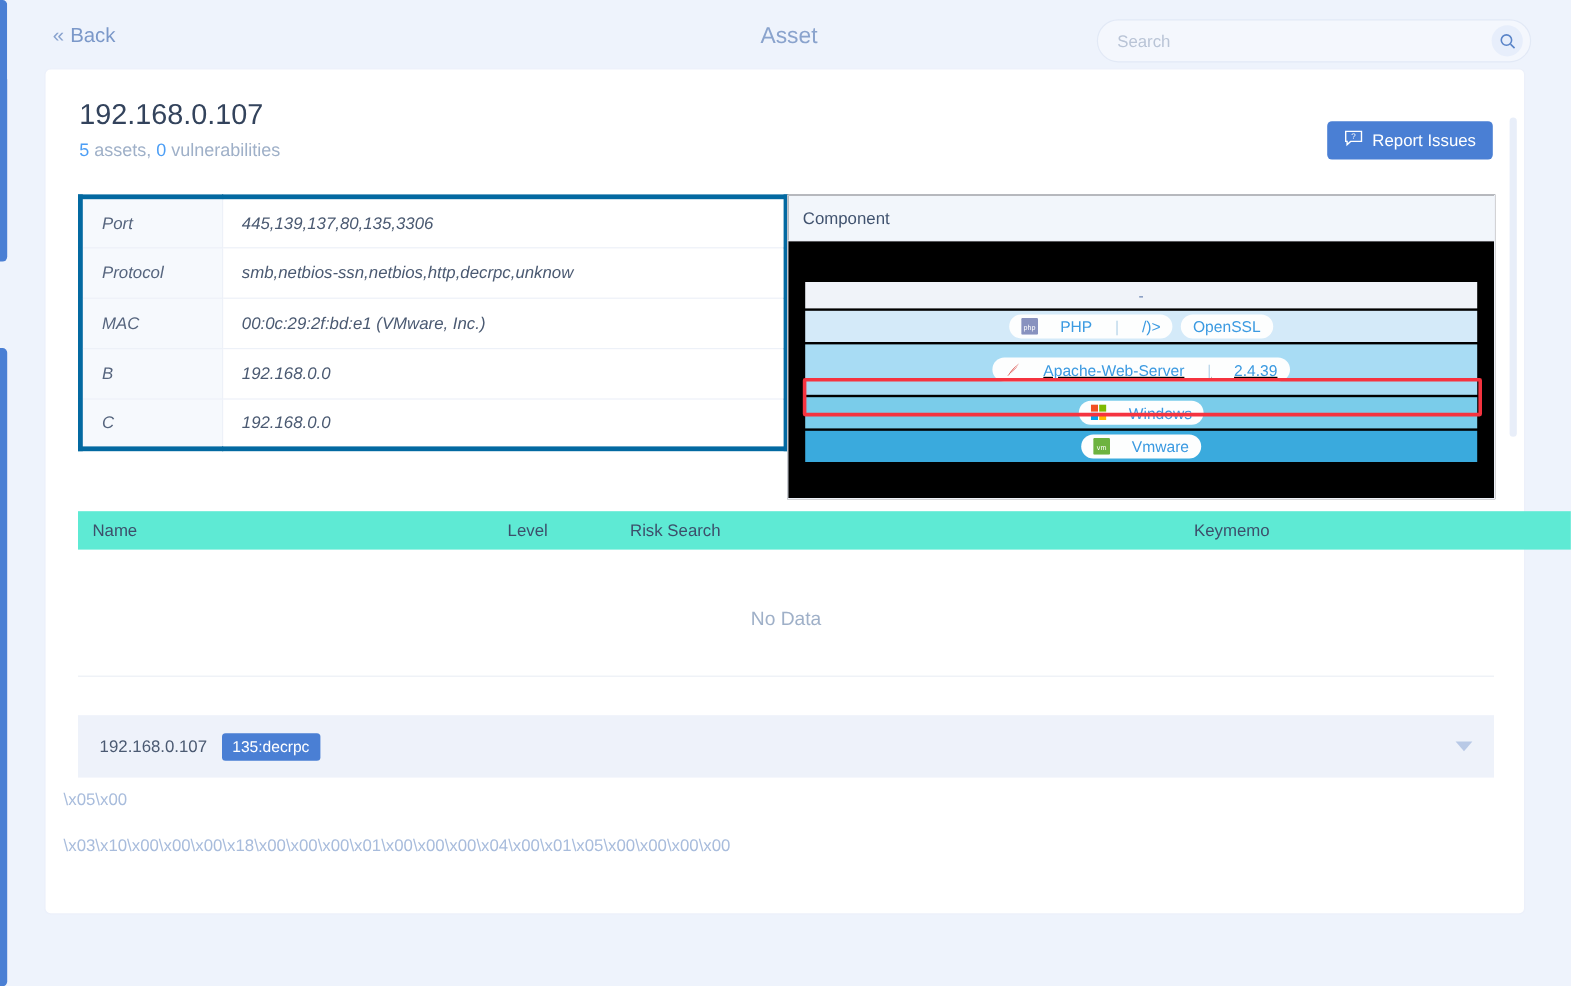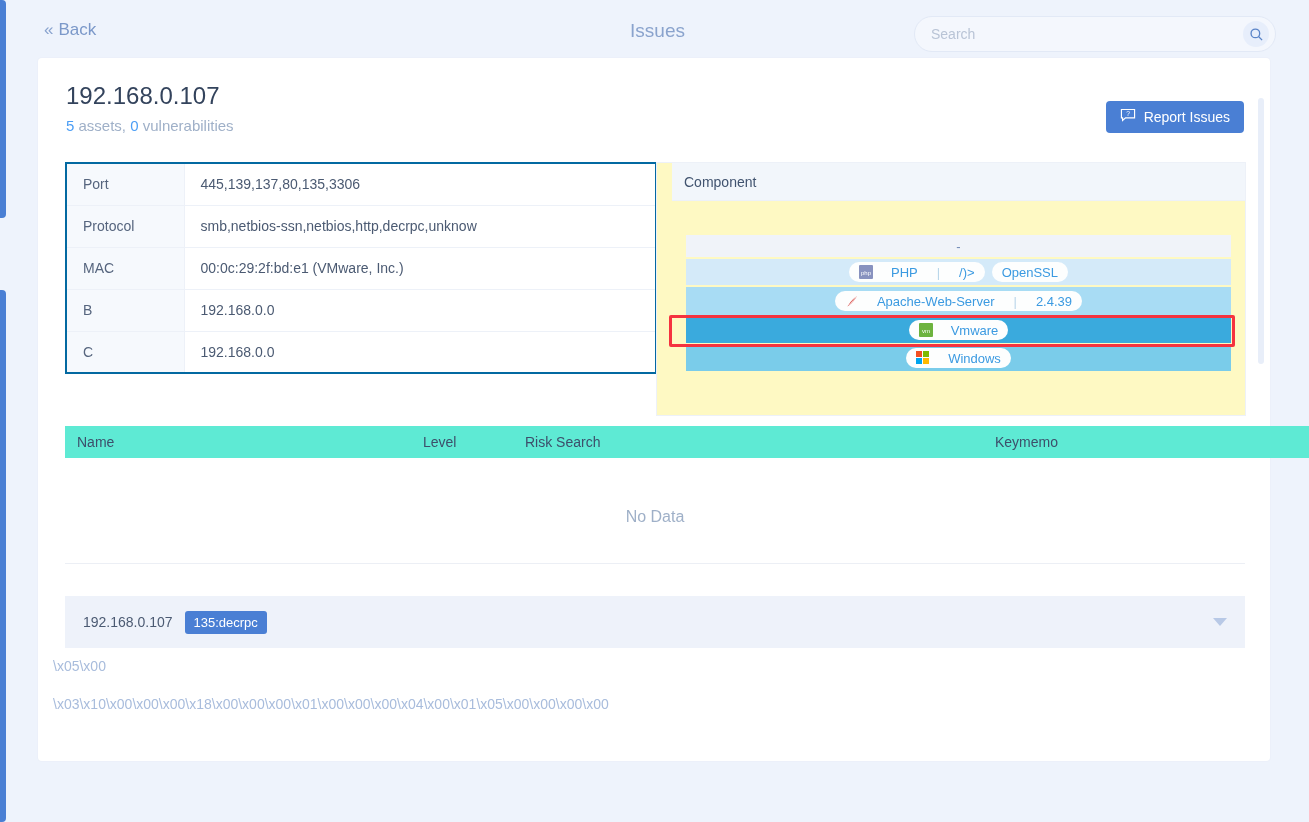--- a/index.html
+++ b/index.html
@@ -72,49 +72,50 @@
     height: 32px; padding: 0 14px;
     background: #4a7fd4; color: #fff; border: none; border-radius: 4px;
     font-size: 14px; font-family: "Liberation Sans", sans-serif;
     display: flex; align-items: center; gap: 8px; cursor: pointer;
   }
 
   
   .info-table {
     position: absolute; left: 27px; top: 104px;
     width: 592px; border-collapse: collapse;
-    border: 2px solid #0369a1;
+    border: 4px solid #0369a1;
+    font-style: italic;
   }
   .info-table td {
     height: 42px; font-size: 14px; color: #4b5a72;
     border-bottom: 1px solid #edf1f8; padding: 0 0 0 16px;
     vertical-align: middle;
   }
   .info-table tr:last-child td { border-bottom: none; }
   .info-table td.k { width: 118px; background: #f6f9fd; color: #56657e; border-right: 1px solid #edf1f8; }
 
   
   .comp-panel {
     position: absolute; left: 618px; top: 104px;
     width: 590px; height: 254px;
-    border: 1px solid #edf1f8; background: #fef9c3; padding-left: 15px;
+    border: 1px solid #edf1f8; background: #000000;
   }
   .comp-head {
     height: 38px; background: #f2f6fb; border-bottom: 1px solid #edf1f8;
     display: flex; align-items: center; padding-left: 12px;
     font-size: 14px; color: #41536f;
   }
   .comp-body { position: relative; padding: 34px 14px 0 14px; }
   .comp-row {
     height: 22px; display: flex; align-items: center; justify-content: center;
     margin-bottom: 2px; position: relative;
   }
   .comp-row.r0 { background: #f0f3f9; }
   .comp-row.r1 { background: #d4eaf9; height: 26px; }
-  .comp-row.r2 { background: #a8dcf4; height: 28px; }
+  .comp-row.r2 { background: #a8dcf4; height: 42px; text-decoration: underline; }
   .comp-row.r3 { background: #7accea; height: 26px; }
   .comp-row.r4 { background: #3aaadd; height: 26px; }
   .dash { color: #6f88b5; font-size: 13px; }
 
   .redbox {
     position: absolute; left: 12px; top: 152px;
     width: 566px; height: 32px;
     border: 3px solid #f5333f; border-radius: 2px;
     pointer-events: none;
   }
@@ -172,21 +173,21 @@
 <div class="edge-rail">
   <div class="edge-tab t1"></div>
   <div class="edge-tab t2"></div>
 </div>
 
 <div class="topbar">
   <div class="back-btn">
     <span class="back-chevrons">«</span>
     <span>Back</span>
   </div>
-  <div class="page-title">Issues</div>
+  <div class="page-title">Asset</div>
   <div class="search-wrap">
     <input class="search-input" value="" placeholder="Search" style="">
     <div class="search-circle">
       <svg width="15" height="15" viewBox="0 0 16 16" fill="none" stroke="#5a84c8" stroke-width="1.4">
         <circle cx="6.8" cy="6.8" r="4.6"></circle>
           <line x1="10.4" y1="10.4" x2="14" y2="14"></line>
       </svg>
     </div>
   </div>
 </div>
@@ -266,45 +267,45 @@
                 <path d="M12 2 C9 4 6 7 3.2 11.4 L2 12.6 L3.6 11.8 C7 9 10 6 12 2 Z" fill="#d9534f"></path>
             <path d="M11.5 2.4 C9.5 5 7 8 4.5 11" stroke="#fff" stroke-width=".7" fill="none"></path>
               </svg>
           </span>
           <span>Apache-Web-Server</span>
           <span class="sep">|</span>
           <span class="ver">2.4.39</span>
         </span>
       </div>
 
-      <div class="comp-row r4">
-        <span class="pill">
-          <span class="ico">
-            <svg width="14" height="14" viewBox="0 0 14 14">
-                <rect width="14" height="14" rx="1" fill="#6db33f"></rect>
-            <text x="7" y="9.6" font-size="6" fill="#fff" text-anchor="middle" font-family="Liberation Sans">vm</text>
-              </svg>
-          </span>
-          <span>Vmware</span>
-        </span>
-      </div>
-
       <div class="comp-row r3">
         <span class="pill">
           <span class="ico">
             <svg width="13" height="13" viewBox="0 0 13 13">
               <rect x="0" y="0" width="6" height="6" fill="#f25022"></rect>
               <rect x="7" y="0" width="6" height="6" fill="#7fba00"></rect>
               <rect x="0" y="7" width="6" height="6" fill="#00a4ef"></rect>
               <rect x="7" y="7" width="6" height="6" fill="#ffb900"></rect>
             </svg>
           </span>
           <span>Windows</span>
         </span>
       </div>
+
+      <div class="comp-row r4">
+        <span class="pill">
+          <span class="ico">
+            <svg width="14" height="14" viewBox="0 0 14 14">
+                <rect width="14" height="14" rx="1" fill="#6db33f"></rect>
+            <text x="7" y="9.6" font-size="6" fill="#fff" text-anchor="middle" font-family="Liberation Sans">vm</text>
+              </svg>
+          </span>
+          <span>Vmware</span>
+        </span>
+      </div>
     </div>
     <div class="redbox"></div>
   </div>
 
   <div class="risk-head">
     <span class="rh-name">Name</span>
     <span class="rh-level">Level</span>
     <span class="rh-risk">Risk Search</span>
     <span class="rh-key">Keymemo</span>
   </div>

